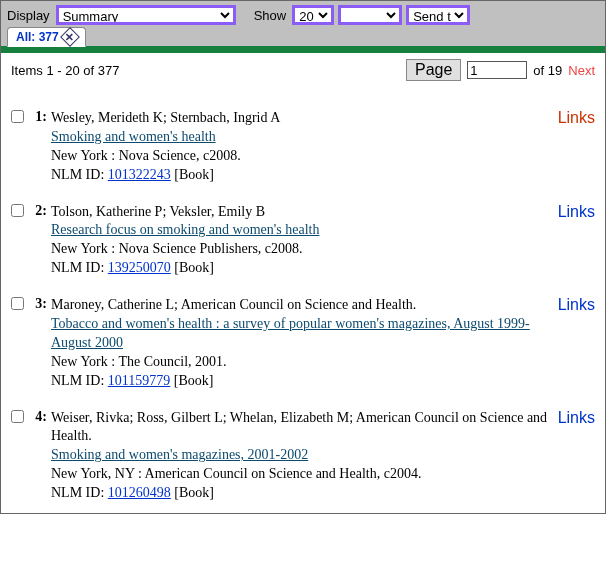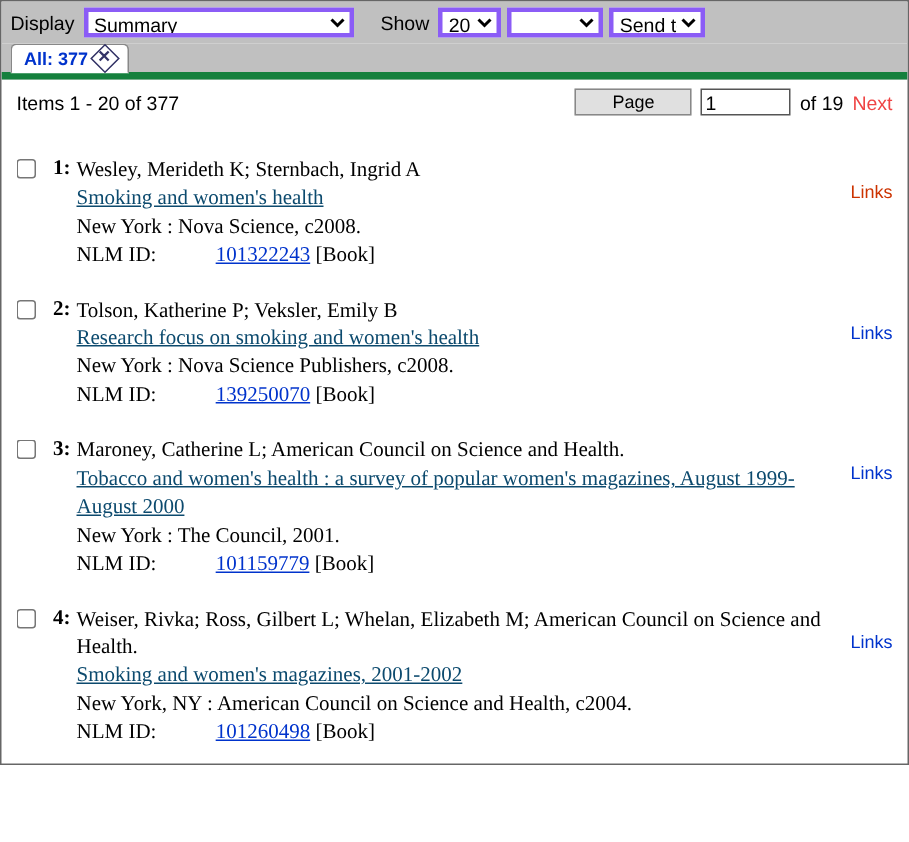--- a/index.html
+++ b/index.html
@@ -29,21 +29,21 @@
   .display-sel { width: 180px; }
   .show-sel { width: 42px; }
   .sortby-sel { width: 64px; padding-left: 48px; }
   .sendto-sel { width: 64px; }
   .tabbar {
     background: #c0c0c0;
     padding: 0 6px;
     display: flex;
     align-items: flex-end;
     height: 24px;
-    border-bottom: 5px solid #15803d;
+    border-bottom: 7px solid #15803d;
   }
   .tab {
     background: #fff;
     border: 1px solid #888;
     border-bottom: 1px solid #fff;
     border-radius: 4px 4px 0 0;
     padding: 2px 8px;
     font-size: 12px;
     display: flex;
     align-items: center;
@@ -68,22 +68,22 @@
     display: flex;
     align-items: center;
     justify-content: space-between;
     padding: 6px 10px;
     font-size: 13px;
   }
   .pager-right { display: flex; align-items: center; gap: 6px; }
   .page-btn {
     background: #e0e0e0;
     border: 1px solid #888;
-    padding: 1px 24px;
-    font-size: 12px;
+    padding: 1px 8px;
+    font-size: 16px;
     cursor: pointer;
   }
   .page-input {
     width: 60px;
     height: 18px;
     font-size: 13px;
     border: 1px solid #555;
     text-align: left;
     padding-left: 2px;
   }
@@ -96,26 +96,26 @@
     position: relative;
   }
   .r-check { width: 18px; padding-top: 1px; }
   .r-check input { margin: 0; }
   .r-num { width: 22px; font-weight: bold; text-align: right; padding-right: 4px; font-family: Georgia, 'Times New Roman', serif; font-size: 14px;}
   .r-body { flex: 1; font-family: Georgia, 'Times New Roman', serif; font-size: 14px; line-height: 1.35; padding-right: 44px;}
   .r-authors { }
   .r-title a { color: #0c4a6e; text-decoration: underline; }
   .r-pub { }
   .r-nlm { }
-  .r-nlm a { color: #0033cc; text-decoration: underline; margin-left: 36px; }
+  .r-nlm a { color: #0033cc; text-decoration: underline; }
   .r-links {
     position: absolute;
     right: 0;
-    top: 16px;
-    font-size: 12px;
+    top: 0;
+    font-size: 16px;
     color: #cc3300;
     font-family: Arial, Helvetica, sans-serif;
     cursor: pointer;
   }
   .r-links.blue { color: #0033cc; }
 </style>
 </head>
 <body>
 
 <div class="toolbar">

